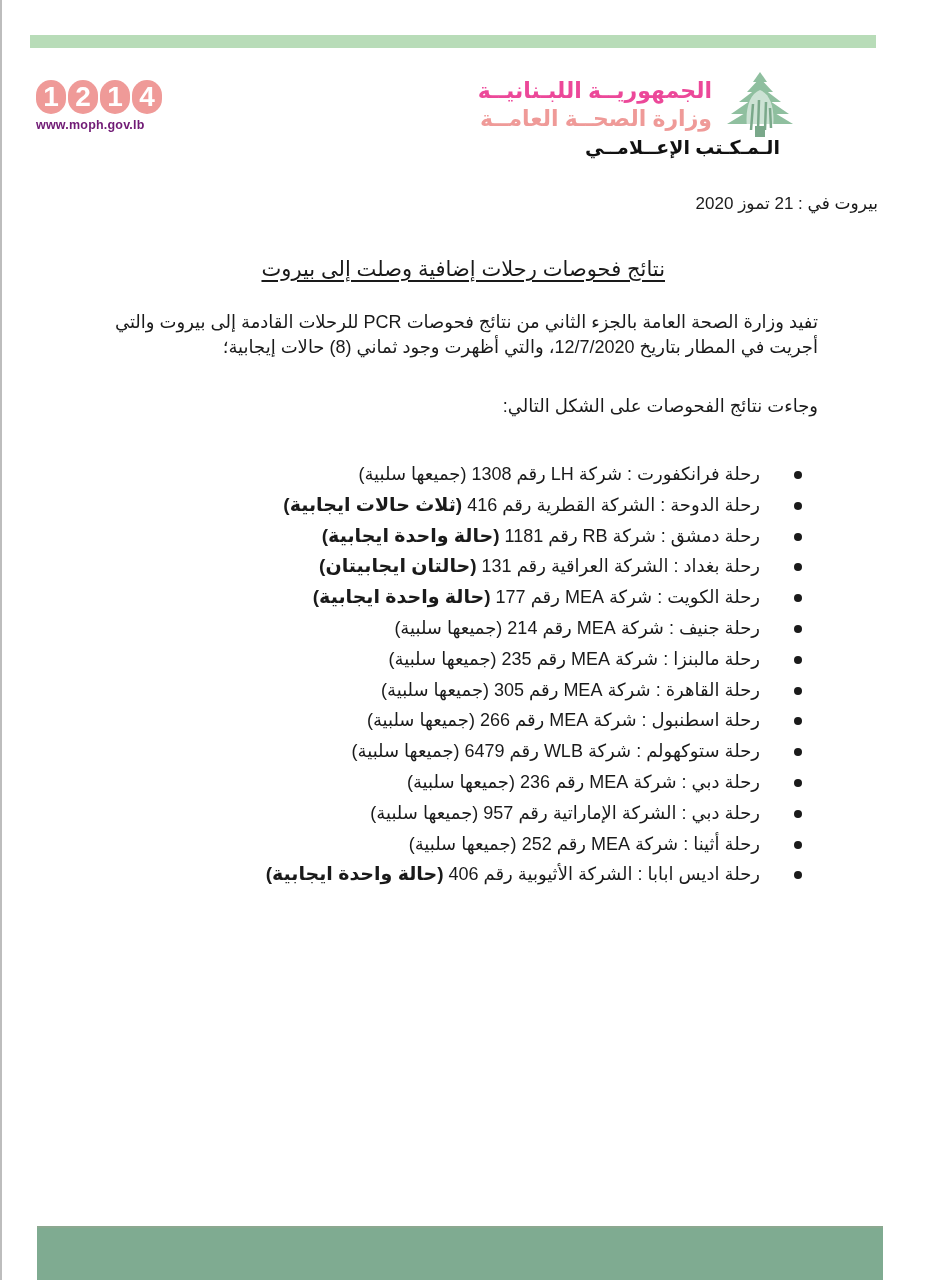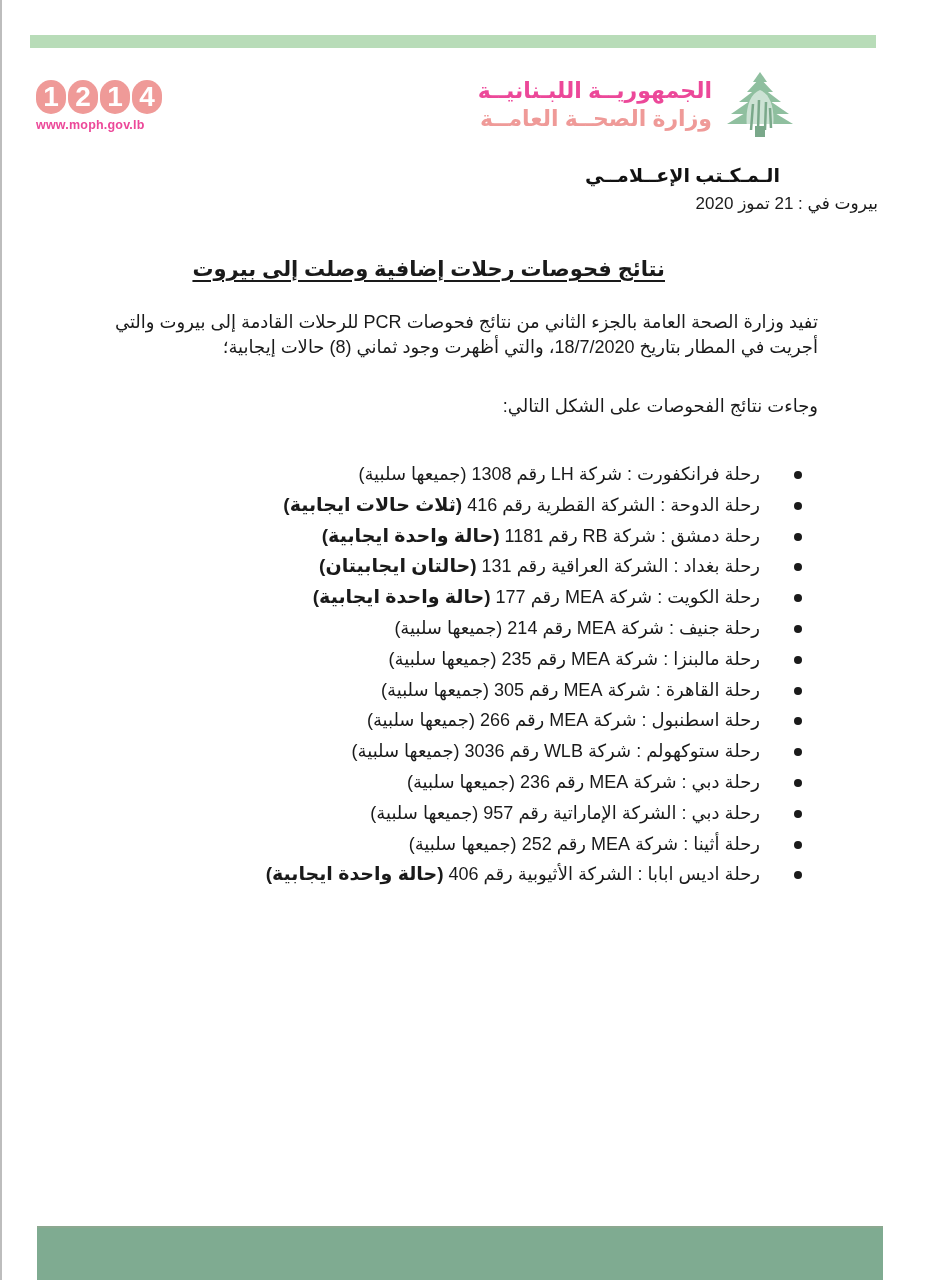--- a/index.html
+++ b/index.html
@@ -11,43 +11,43 @@
   .top-bar { position: absolute; left: 30px; top: 35px; width: 846px; height: 13px; background: #b8dcb8; }
   .bottom-bar { position: absolute; left: 37px; top: 1226px; width: 846px; height: 54px; background: #7fab91; border-top: 2px solid #8ca890; }
 
   
   .hotline { position: absolute; left: 36px; top: 80px; width: 130px; }
   .hotline .digits { display: flex; gap: 2px; }
   .hotline .digit {
     width: 30px; height: 34px; border-radius: 15px; background: #ef9a98; color: #ffffff;
     font-weight: bold; font-size: 28px; line-height: 34px; text-align: center;
   }
-  .hotline .url { font-size: 12.5px; font-weight: bold; color: #ec4899; margin-top: 4px; letter-spacing: 0.2px; }
+  .hotline .url { font-size: 12.5px; font-weight: bold; color: #701a75; margin-top: 4px; letter-spacing: 0.2px; }
 
   
   .ministry { position: absolute; left: 500px; top: 68px; width: 300px; height: 100px; }
   .cedar { position: absolute; right: 5px; top: 2px; width: 70px; height: 68px; }
   .ministry .line1 {
     position: absolute; right: 88px; top: 10px; font-size: 22px; font-weight: bold; color: #ec4899;
     direction: rtl; white-space: nowrap; letter-spacing: 0.5px;
   }
   .ministry .line2 {
     position: absolute; right: 88px; top: 38px; font-size: 22px; font-weight: bold; color: #ef9a98;
     direction: rtl; white-space: nowrap; letter-spacing: 0.5px;
   }
   .ministry .line3 {
     position: absolute; right: 20px; top: 68px; font-size: 19px; font-weight: bold; color: #111;
-    direction: rtl; white-space: nowrap; margin-top: 28px;
+    direction: rtl; white-space: nowrap;
   }
 
   .date {
     position: absolute; right: 52px; top: 193px; font-size: 17px; direction: rtl; white-space: nowrap; color: #1a1a1a;
   }
   .title {
-    position: absolute; right: 265px; top: 257px; font-size: 21px; font-weight: bold; direction: rtl;
+    position: absolute; right: 265px; top: 257px; font-size: 21px; font-weight: normal; direction: rtl;
     text-decoration: underline; text-underline-offset: 4px; white-space: nowrap;
   }
   .intro {
     position: absolute; right: 112px; top: 310px; width: 720px; font-size: 18px; line-height: 25px;
     direction: rtl; text-align: right; color: #1a1a1a;
   }
   .lead {
     position: absolute; right: 112px; top: 395px; font-size: 18px; direction: rtl; white-space: nowrap;
   }
   .flights {
@@ -91,33 +91,33 @@
     <path d="M26,60 L28,34 M33,60 L34,30 M40,60 L41,32 M46,58 L45,38" stroke="#7aa88a" stroke-width="2.5" fill="none"></path>
     <rect x="30" y="56" width="10" height="11" fill="#7aa88a"></rect>
   </svg>
   <div class="line1">الجمهوريــة اللبـنانيــة</div>
   <div class="line2">وزارة الصحــة العامــة</div>
   <div class="line3">الـمـكـتب الإعــلامــي</div>
 </div>
 
 <div class="date">بيروت في : 21 تموز 2020</div>
 <div class="title">نتائج فحوصات رحلات إضافية وصلت إلى بيروت</div>
-<div class="intro">تفيد وزارة الصحة العامة بالجزء الثاني من نتائج فحوصات PCR للرحلات القادمة إلى بيروت والتي أجريت في المطار بتاريخ 18/7/2020، والتي أظهرت وجود ثماني (8) حالات إيجابية؛</div>
+<div class="intro">تفيد وزارة الصحة العامة بالجزء الثاني من نتائج فحوصات PCR للرحلات القادمة إلى بيروت والتي أجريت في المطار بتاريخ 12/7/2020، والتي أظهرت وجود ثماني (8) حالات إيجابية؛</div>
 <div class="lead">وجاءت نتائج الفحوصات على الشكل التالي:</div>
 
 <ul class="flights">
   <li><span class="bullet"></span><span>رحلة فرانكفورت : شركة LH رقم 1308</span><span class="result">(جميعها سلبية)</span></li>
   <li><span class="bullet"></span><span>رحلة الدوحة : الشركة القطرية رقم 416</span><span class="result positive">(ثلاث حالات ايجابية)</span></li>
   <li><span class="bullet"></span><span>رحلة دمشق : شركة RB رقم 1181</span><span class="result positive">(حالة واحدة ايجابية)</span></li>
   <li><span class="bullet"></span><span>رحلة بغداد : الشركة العراقية رقم 131</span><span class="result positive">(حالتان ايجابيتان)</span></li>
   <li><span class="bullet"></span><span>رحلة الكويت : شركة MEA رقم 177</span><span class="result positive">(حالة واحدة ايجابية)</span></li>
   <li><span class="bullet"></span><span>رحلة جنيف : شركة MEA رقم 214</span><span class="result">(جميعها سلبية)</span></li>
   <li><span class="bullet"></span><span>رحلة مالبنزا : شركة MEA رقم 235</span><span class="result">(جميعها سلبية)</span></li>
   <li><span class="bullet"></span><span>رحلة القاهرة : شركة MEA رقم 305</span><span class="result">(جميعها سلبية)</span></li>
   <li><span class="bullet"></span><span>رحلة اسطنبول : شركة MEA رقم 266</span><span class="result">(جميعها سلبية)</span></li>
-  <li><span class="bullet"></span><span>رحلة ستوكهولم : شركة WLB رقم 3036</span><span class="result">(جميعها سلبية)</span></li>
+  <li><span class="bullet"></span><span>رحلة ستوكهولم : شركة WLB رقم 6479</span><span class="result">(جميعها سلبية)</span></li>
   <li><span class="bullet"></span><span>رحلة دبي : شركة MEA رقم 236</span><span class="result">(جميعها سلبية)</span></li>
   <li><span class="bullet"></span><span>رحلة دبي : الشركة الإماراتية رقم 957</span><span class="result">(جميعها سلبية)</span></li>
   <li><span class="bullet"></span><span>رحلة أثينا : شركة MEA رقم 252</span><span class="result">(جميعها سلبية)</span></li>
   <li><span class="bullet"></span><span>رحلة اديس ابابا : الشركة الأثيوبية رقم 406</span><span class="result positive">(حالة واحدة ايجابية)</span></li>
 </ul>
 
 <div class="bottom-bar"></div>
 
 </body></html>

